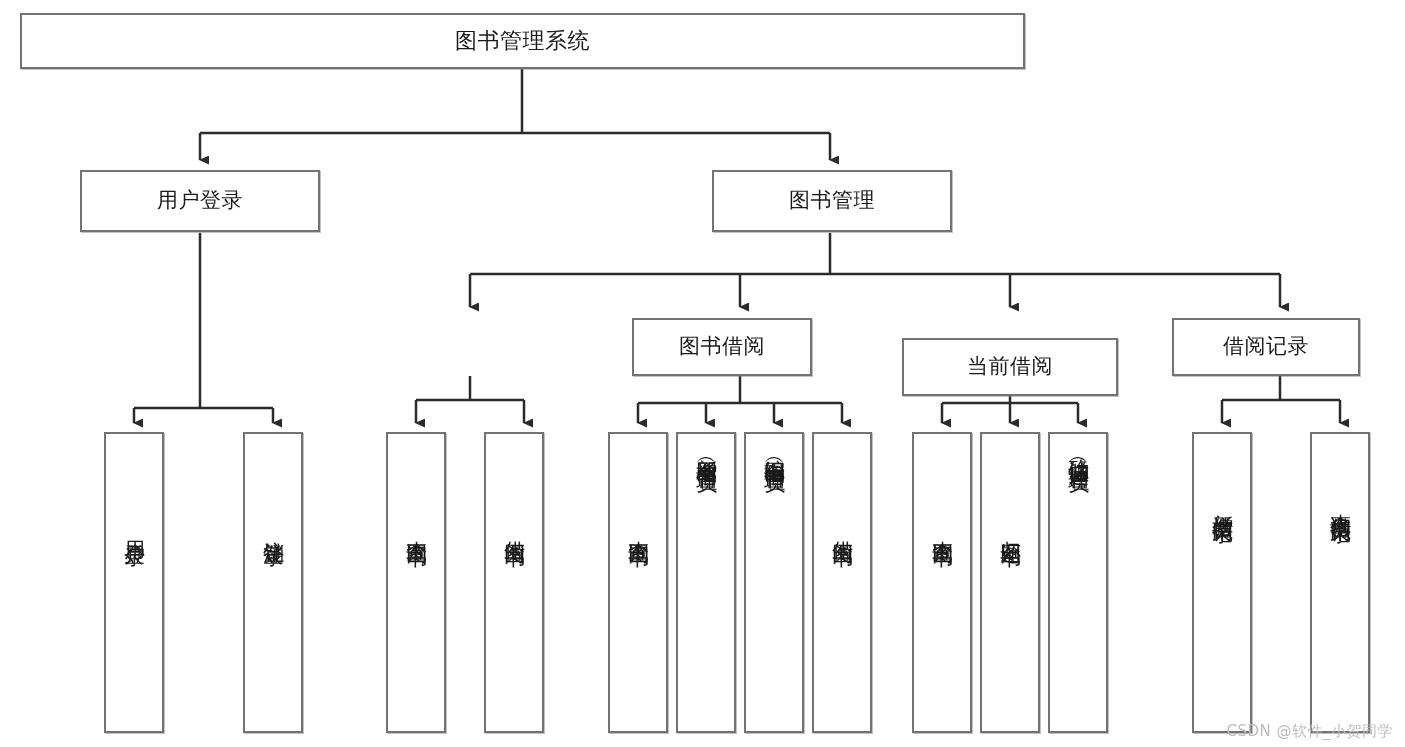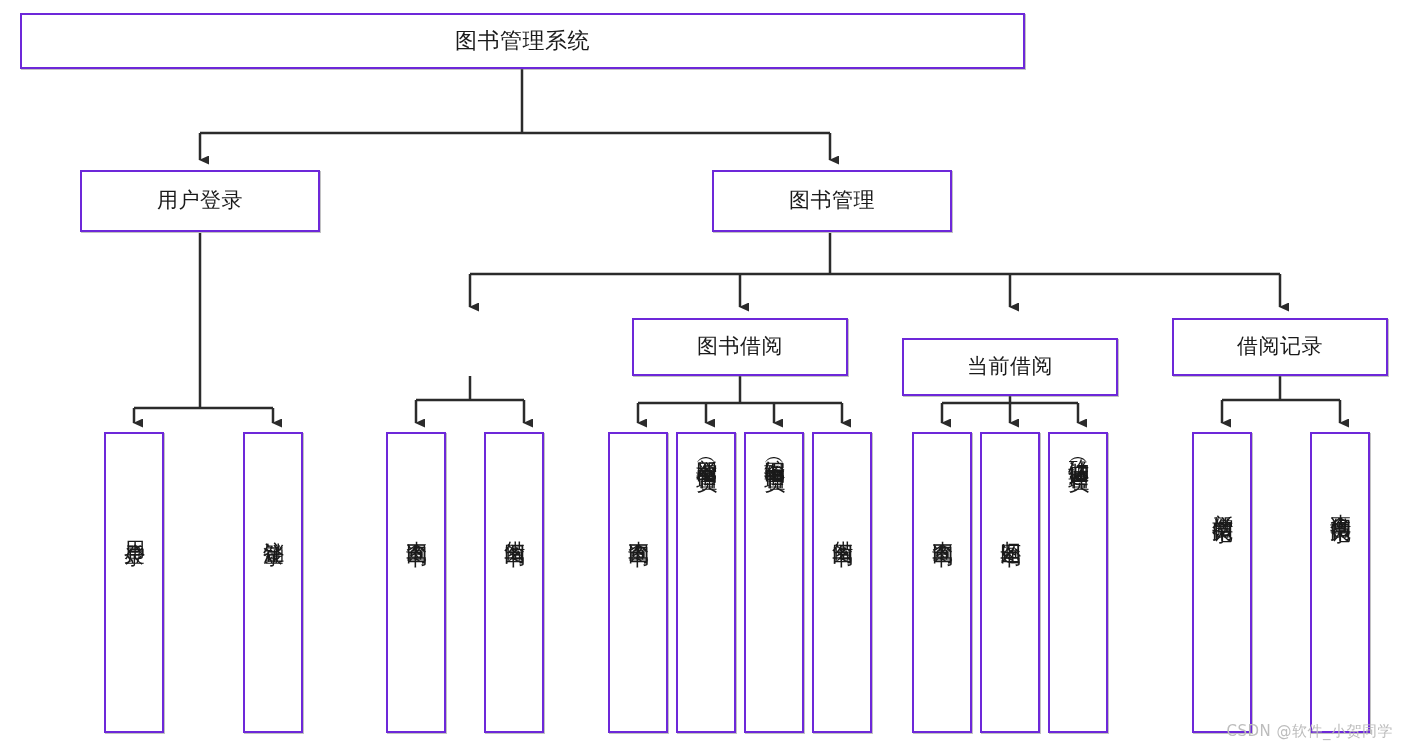--- a/index.html
+++ b/index.html
@@ -22,21 +22,21 @@
     position: absolute;
     left: 0;
     top: 0;
     width: 1405px;
     height: 747px;
     pointer-events: none;
   }
   .node {
     position: absolute;
     box-sizing: border-box;
-    border: 2px solid #6d28d9;
+    border: 2px solid #737373;
     background: #ffffff;
     display: flex;
     align-items: center;
     justify-content: center;
     color: #1a1a1a;
     box-shadow: 1px 1px 0 rgba(120,120,120,0.45);
   }
   .node-label {
     display: block;
     text-align: center;
@@ -144,29 +144,29 @@
 
   <div class="node horizontal" style="left:80px; top:170px; width:240px; height:62px;">
     <span class="node-label">用户登录</span>
   </div>
 
   <div class="node horizontal" style="left:712px; top:170px; width:240px; height:62px;">
     <span class="node-label">图书管理</span>
   </div>
 
 
-  <div class="node horizontal" style="left:632px; top:318px; width:216px; height:58px;">
+  <div class="node horizontal" style="left:632px; top:318px; width:180px; height:58px;">
     <span class="node-label">图书借阅</span>
   </div>
 
   <div class="node horizontal" style="left:902px; top:318px; width:216px; height:58px;margin-top:20px;">
     <span class="node-label">当前借阅</span>
   </div>
 
-  <div class="node horizontal" style="left:1172px; top:318px; width:216px; height:58px;">
+  <div class="node horizontal" style="left:1172px; top:318px; width:188px; height:58px;">
     <span class="node-label">借阅记录</span>
   </div>
 
   <div class="node vertical mid" style="left:104px; top:432px; width:60px; height:301px;">
     <span class="node-label">用户登录</span>
   </div>
 
   <div class="node vertical mid" style="left:243px; top:432px; width:60px; height:301px;">
     <span class="node-label">注销登录</span>
   </div>

